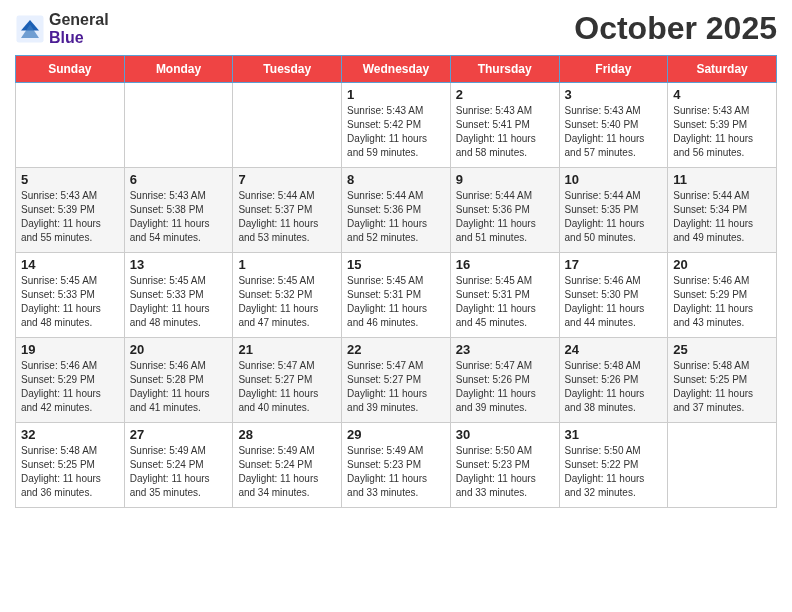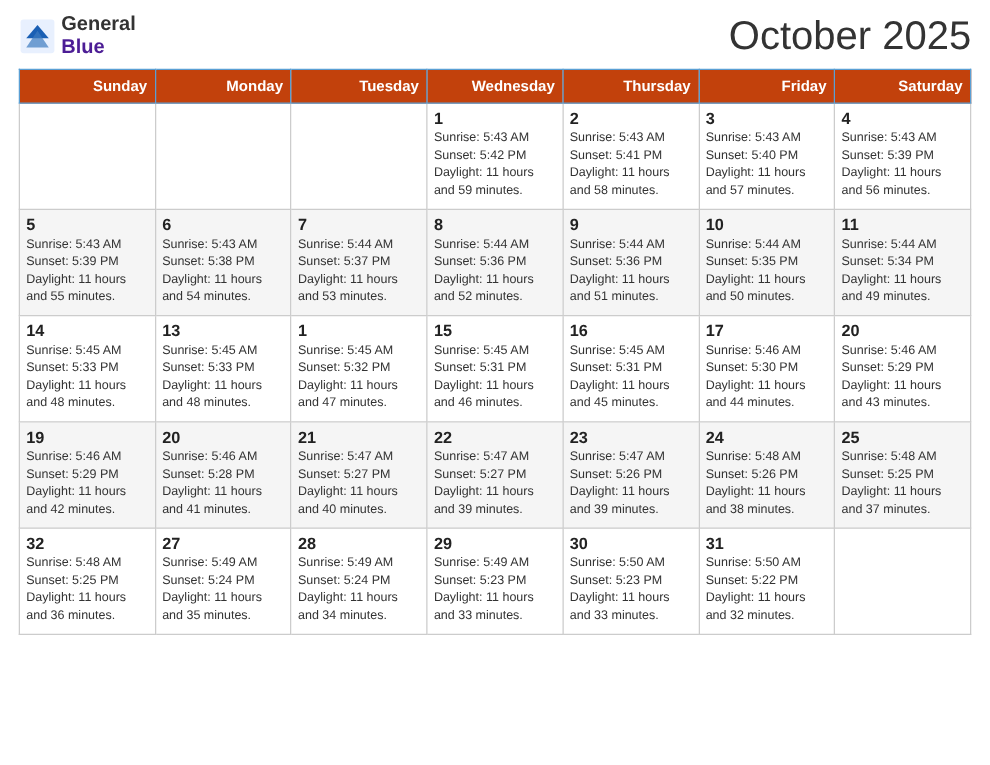--- a/index.html
+++ b/index.html
@@ -38,36 +38,36 @@
     }
     .logo-icon {
       width: 30px;
       height: 30px;
     }
     .title-section {
       text-align: right;
     }
     .month-title {
       font-size: 32px;
-      font-weight: normal;
+      font-weight: bold;
       color: #333;
     }
     .subtitle {
       font-size: 14px;
       color: #555;
     }
     .calendar {
       width: 100%;
       border-collapse: collapse;
       font-size: 11px;
     }
     .calendar th {
-      background: #c2410c;
+      background: #ef4444;
       color: #fff;
-      text-align: right;
+      text-align: center;
       padding: 6px 6px;
       font-size: 12px;
       font-weight: bold;
       border: 1px solid #5a9fd4;
     }
     .calendar td {
       border: 1px solid #ccc;
       vertical-align: top;
       padding: 4px 5px;
       width: 108px;

